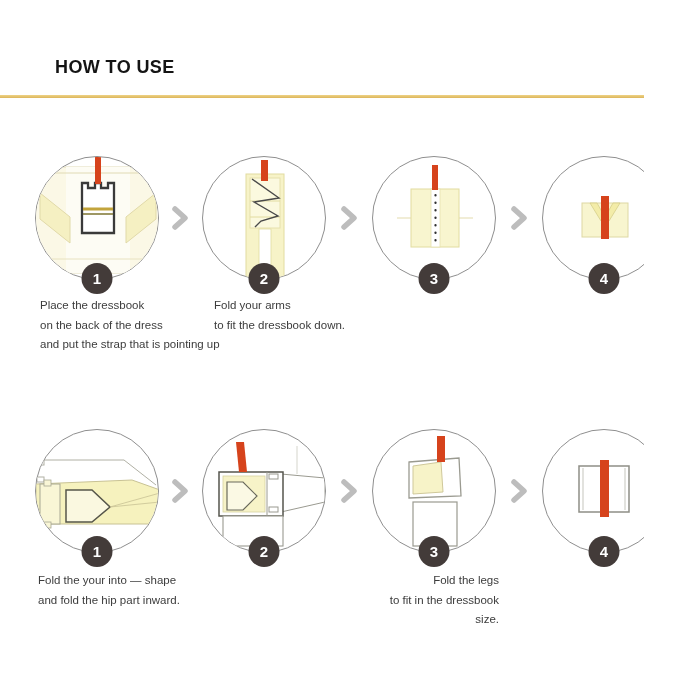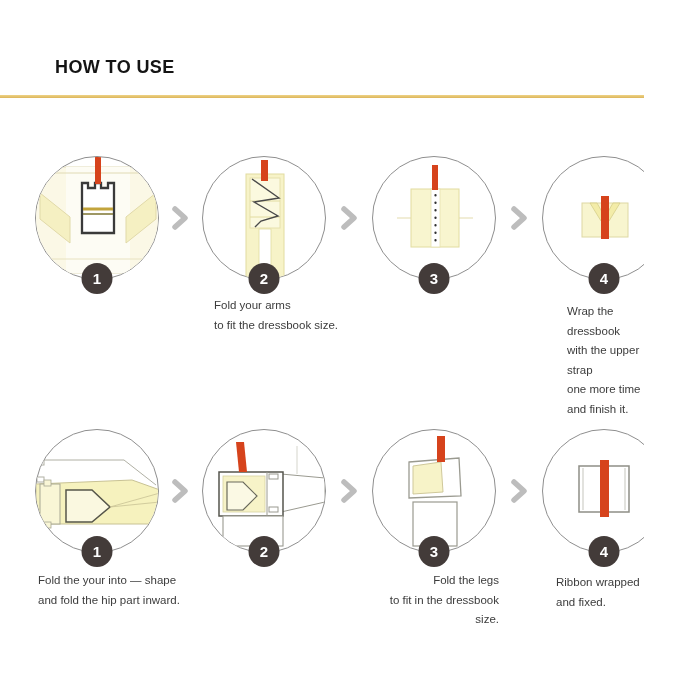--- a/index.html
+++ b/index.html
@@ -88,26 +88,25 @@
   <svg class="chev" style="left:171px;top:205px" viewBox="0 0 18 26">
     <polyline points="4,4 14,13 4,22" fill="none" stroke="#BDBDBD" stroke-width="5.5" stroke-linecap="round" stroke-linejoin="round"></polyline>
   </svg>
   <svg class="chev" style="left:340px;top:205px" viewBox="0 0 18 26">
     <polyline points="4,4 14,13 4,22" fill="none" stroke="#BDBDBD" stroke-width="5.5" stroke-linecap="round" stroke-linejoin="round"></polyline>
   </svg>
   <svg class="chev" style="left:510px;top:205px" viewBox="0 0 18 26">
     <polyline points="4,4 14,13 4,22" fill="none" stroke="#BDBDBD" stroke-width="5.5" stroke-linecap="round" stroke-linejoin="round"></polyline>
   </svg>
 
+  <div class="caption" style="left:40px;top:296px">Place the dressbook
+on the back of the dress
+and put the strap that is pointing up</div>
   <div class="caption" style="left:214px;top:296px">Fold your arms
-to fit the dressbook size.</div>
-  <div class="caption" style="left:567px;top:302px">Wrap the dressbook
-with the upper strap
-one more time
-and finish it.</div>
+to fit the dressbook down.</div>
 
   <div class="step" style="left:35px;top:429px">
     <div class="circle">
       <svg viewBox="0 0 124 124">
         <polyline points="0,30 88,30 120,55" fill="none" stroke="#B0B0A4"></polyline>
         <rect x="1" y="30" width="7" height="5" fill="#FFFFFF" stroke="#B0B0A4"></rect>
         <rect x="1" y="47" width="7" height="5" fill="#FFFFFF" stroke="#B0B0A4"></rect>
         <polygon points="0,54 96,50 124,60 124,94 0,94" fill="#F6F2BE" stroke="#C8C294"></polygon>
         <rect x="4" y="54" width="20" height="40" fill="#F9F6D6" stroke="#A8A894"></rect>
         <rect x="8" y="50" width="7" height="6" fill="#F9F6D6" stroke="#A8A894" stroke-width="0.8"></rect>
@@ -169,15 +168,14 @@
     <polyline points="4,4 14,13 4,22" fill="none" stroke="#BDBDBD" stroke-width="5.5" stroke-linecap="round" stroke-linejoin="round"></polyline>
   </svg>
   <svg class="chev" style="left:510px;top:478px" viewBox="0 0 18 26">
     <polyline points="4,4 14,13 4,22" fill="none" stroke="#BDBDBD" stroke-width="5.5" stroke-linecap="round" stroke-linejoin="round"></polyline>
   </svg>
 
   <div class="caption" style="left:38px;top:571px">Fold the your into — shape
 and fold the hip part inward.</div>
   <div class="caption center" style="left:369px;top:571px">Fold the legs
 to fit in the dressbook size.</div>
-  <div class="caption" style="left:556px;top:573px">Ribbon wrapped and fixed.</div>
 
 </div>
 
 </body></html>

